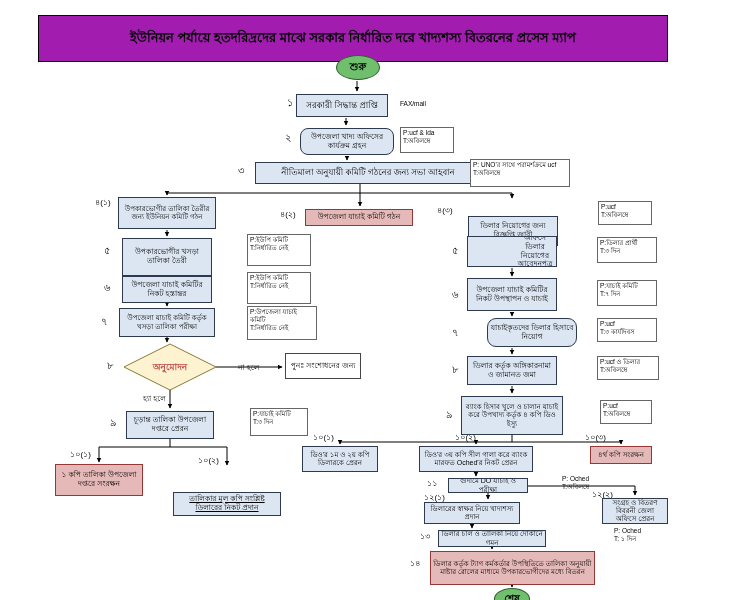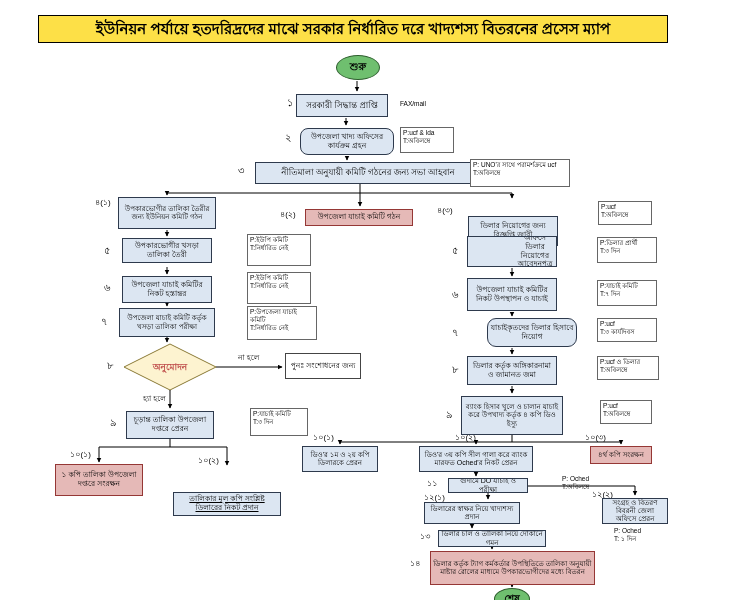--- a/index.html
+++ b/index.html
@@ -1,21 +1,21 @@
 <!DOCTYPE html>
 <html style="--process_fill: #dce6f2; --highlight_fill: #e5b9b7; --decision_fill: #fdf3d0; --terminator_fill: #6fbf6f;"><head>
 <meta charset="utf-8">
 <style>
   html,body{margin:0;padding:0;background:#ffffff;}
   body{width:750px;height:600px;overflow:hidden;font-family:"Liberation Sans", sans-serif;color:#000;}
   .canvas{position:relative;width:750px;height:600px;background:#fff;}
   .edges{position:absolute;left:0;top:0;width:750px;height:600px;pointer-events:none;}
-  .title{position:absolute;left:38px;top:15px;width:630px;height:28px;border:1.5px solid #000;
-         display:flex;align-items:center;justify-content:center;font-size:15px;font-weight:bold;
-         box-sizing:border-box;background:#fde047;}
+  .title{position:absolute;left:38px;top:15px;width:630px;height:47px;border:1.5px solid #000;
+         display:flex;align-items:center;justify-content:center;font-size:13px;font-weight:bold;
+         box-sizing:border-box;background:#a21caf;}
   .node{position:absolute;background:var(--process_fill,#dce6f2);border:1px solid #2e3a4d;
         display:flex;align-items:center;justify-content:center;text-align:center;
         font-size:7.5px;line-height:1.15;padding:1px 2px;box-sizing:border-box;overflow:hidden;}
   .node.md{font-size:8.5px;}
   .node.sm{font-size:7px;}
   .node.pink{background:var(--highlight_fill,#e5b9b7);border-color:#953735;}
   .node.plain{background:#fff;border-color:#444;}
   .note{position:absolute;background:#fff;border:1px solid #666;font-size:6.5px;line-height:1.25;
         padding:1px 2px;box-sizing:border-box;white-space:pre-line;overflow:hidden;text-align:left;}
   .note.noborder{border:none;background:transparent;}
@@ -108,37 +108,37 @@
 
   <div class="num sm" style="left:280px;top:211px;">৪(২)</div>
   <div class="node pink" style="left:305px;top:209px;width:108px;height:17px;">উপজেলা যাচাই কমিটি গঠন</div>
 
   <div class="num sm" style="left:437px;top:207px;">৪(৩)</div>
   <div class="node" style="left:468px;top:216px;width:90px;height:30px;">ডিলার নিয়োগের জন্য বিজ্ঞপ্তি জারী</div>
   <div class="note" style="left:598px;top:201px;width:54px;height:24px;">P:ucf
 T:অবিলম্বে</div>
 
   <div class="num" style="left:104px;top:246px;">৫</div>
-  <div class="node" style="left:122px;top:238px;width:90px;height:25px;">উপকারভোগীর খসড়া তালিকা তৈরী</div>
+  <div class="node" style="left:122px;top:238px;width:90px;height:38px;">উপকারভোগীর খসড়া তালিকা তৈরী</div>
   <div class="note" style="left:247px;top:234px;width:64px;height:32px;">P:ইউপি কমিটি
 T:নির্ধারিত নেই</div>
 
   <div class="num" style="left:104px;top:283px;">৬</div>
   <div class="node" style="left:122px;top:276px;width:90px;height:27px;">উপজেলা যাচাই কমিটির নিকট হস্তান্তর</div>
   <div class="note" style="left:247px;top:272px;width:64px;height:32px;">P:ইউপি কমিটি
 T:নির্ধারিত নেই</div>
 
   <div class="num" style="left:101px;top:317px;">৭</div>
   <div class="node sm" style="left:119px;top:308px;width:96px;height:29px;">উপজেলা যাচাই কমিটি কর্তৃক খসড়া তালিকা পরীক্ষা</div>
   <div class="note" style="left:247px;top:306px;width:70px;height:34px;">P:উপজেলা যাচাই কমিটি
 T:নির্ধারিত নেই</div>
 
   <div class="num" style="left:107px;top:361px;">৮</div>
   <div class="decision-text">অনুমোদন</div>
-  <div class="flow-label" style="left:238px;top:354px;">না হলে</div>
+  <div class="flow-label" style="left:238px;top:364px;">না হলে</div>
   <div class="flow-label" style="left:143px;top:395px;">হ্যা হলে</div>
   <div class="node plain" style="left:285px;top:353px;width:76px;height:26px;">পুনঃ সংশোধনের জন্য</div>
 
   <div class="num" style="left:110px;top:418px;">৯</div>
   <div class="node" style="left:126px;top:411px;width:88px;height:28px;">চূড়ান্ত তালিকা উপজেলা দপ্তরে প্রেরন</div>
   <div class="note" style="left:250px;top:408px;width:58px;height:28px;">P:যাচাই কমিটি
 T:৩ দিন</div>
 
   <div class="num sm" style="left:70px;top:451px;">১০(১)</div>
   <div class="node pink" style="left:55px;top:464px;width:88px;height:32px;">১ কপি তালিকা উপজেলা দপ্তরে সংরক্ষন</div>

